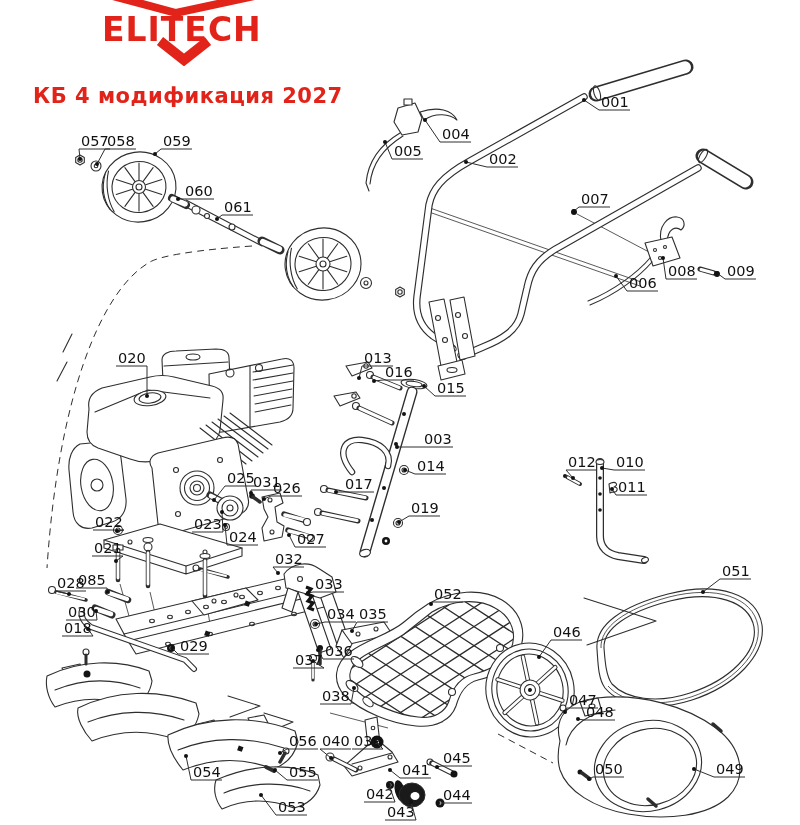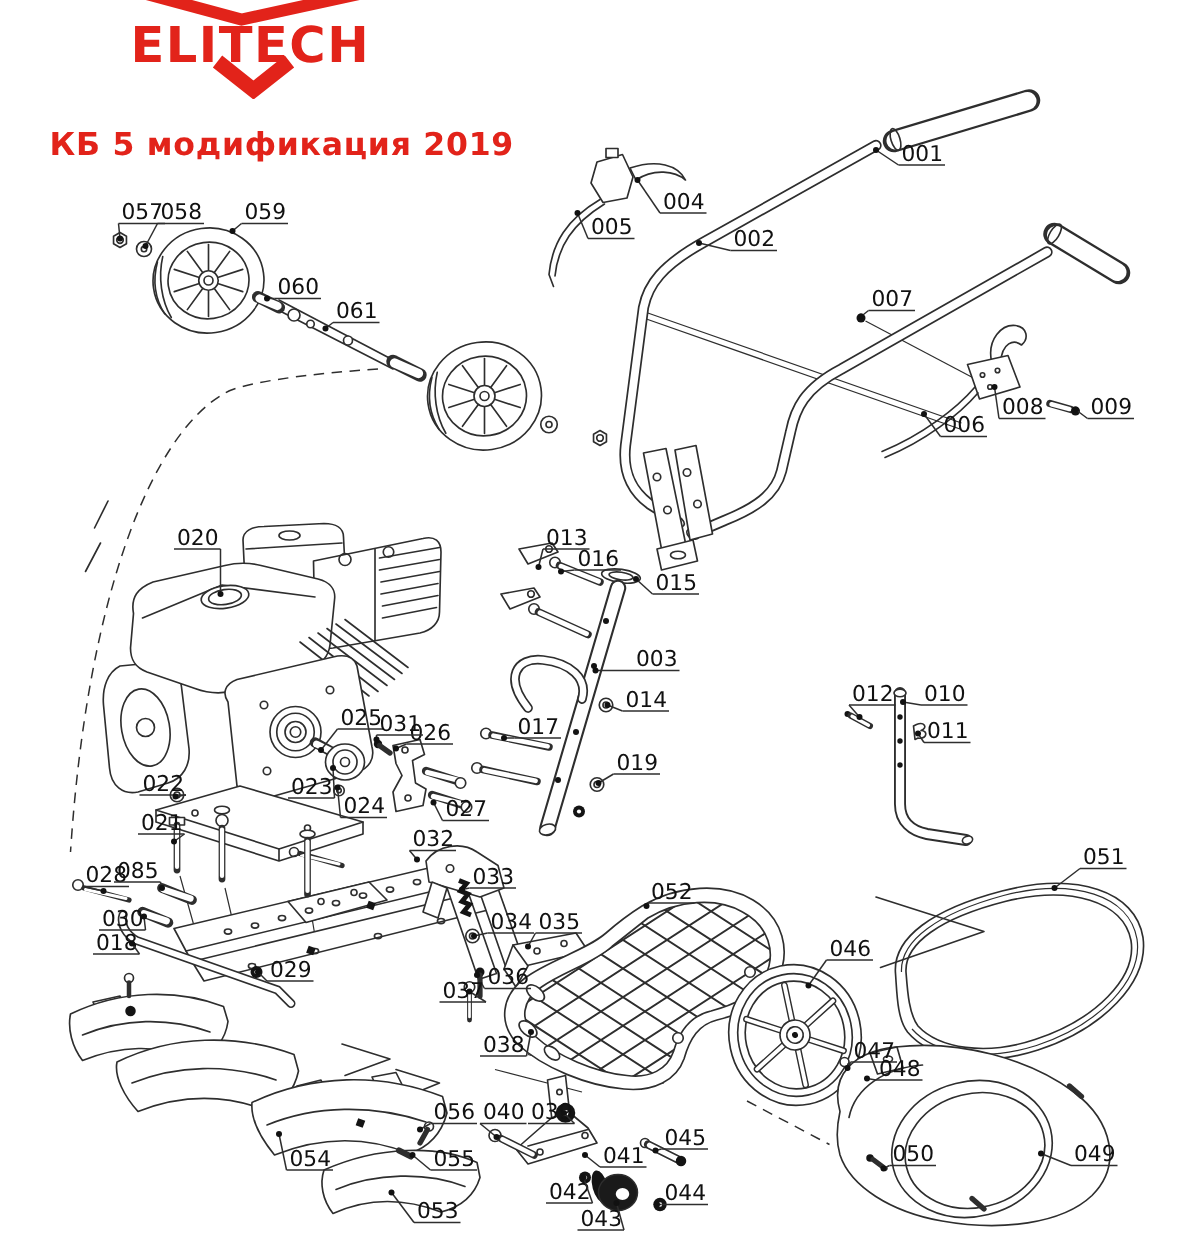--- a/index.html
+++ b/index.html
@@ -1,18 +1,18 @@
 <!DOCTYPE html>
 <html><head>
 <meta charset="utf-8">
 <style>
   html,body{margin:0;padding:0;background:#fff;}
   .stage{position:relative;width:800px;height:825px;background:#fff;overflow:hidden;
          font-family:"DejaVu Sans",sans-serif;}
-  .logo{position:absolute;left:60px;top:0;width:200px;height:66px;}
+  .logo{position:absolute;left:75px;top:0;width:200px;height:66px;}
   .title{position:absolute;left:33px;top:84px;font-size:21px;font-weight:bold;
          color:#e2231a;letter-spacing:.5px;}
   svg.art{position:absolute;left:0;top:0;}
   
   .ln{fill:none;stroke:#2e2e2e;stroke-width:1.1;stroke-linecap:round;stroke-linejoin:round;}
   .fw{fill:#fff;stroke:#2e2e2e;stroke-width:1.1;stroke-linejoin:round;}
   .blk{fill:#141414;stroke:none;}
   .to{fill:none;stroke:#2e2e2e;stroke-linecap:round;}
   .ti{fill:none;stroke:#fff;stroke-linecap:round;}
   .dash{fill:none;stroke:#2e2e2e;stroke-width:1;stroke-dasharray:7 5;}
@@ -27,21 +27,21 @@
 <div class="stage">
 
   <div class="logo">
     <svg width="200" height="66" viewBox="0 0 200 66">
       <polyline points="34,-5 101,13 184,-5" fill="none" stroke-width="8" stroke="#e2231a"></polyline>
       <text x="27" y="41" font-size="33" font-weight="bold" letter-spacing="1" fill="#e2231a">ELITECH</text>
       <polyline points="85,41 109,60 133,41" fill="none" stroke-width="10" stroke="#e2231a"></polyline>
     </svg>
   </div>
 
-  <div class="title">КБ 5 модификация 2019</div>
+  <div class="title">КБ 4 модификация 2027</div>
 
   <svg class="art" width="800" height="825" viewBox="0 0 800 825">
 
     <defs>
       <clipPath id="pclip">
         <path d="M 432,612 C 452,600 478,598 495,608 C 512,617 518,635 510,651 C 503,664 489,670 474,674 C 461,677 453,687 449,701 C 445,713 433,719 418,717 C 397,715 371,704 357,691 C 346,680 348,667 361,658 C 375,648 396,642 408,631 Z"></path>
       </clipPath>
     </defs>
 
     <g>

